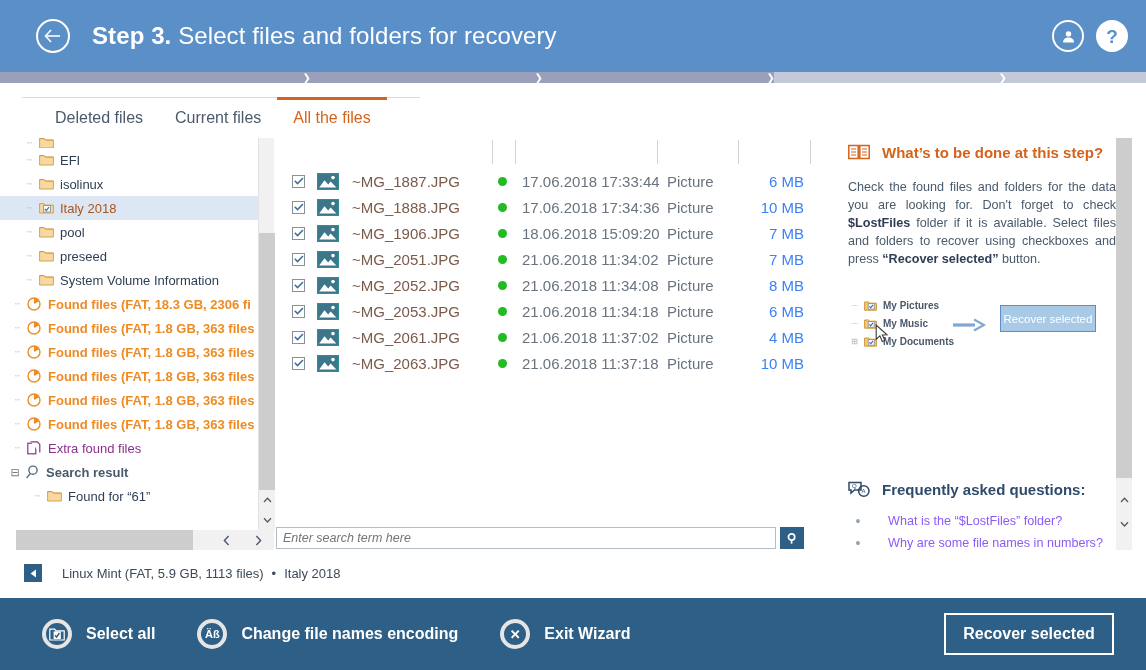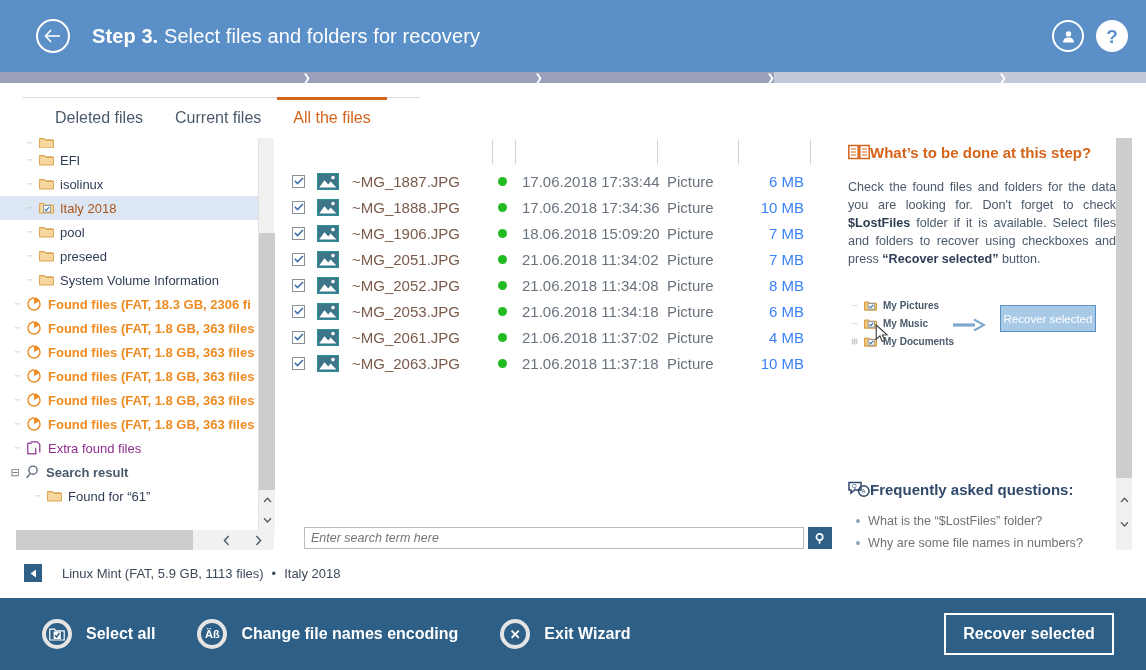--- a/index.html
+++ b/index.html
@@ -20,21 +20,21 @@
     display:flex; align-items:center;
   }
   .back-btn {
     width:34px; height:34px; border-radius:50%;
     border:2px solid #ffffff; margin-left:36px;
     display:flex; align-items:center; justify-content:center;
     cursor:pointer; flex:0 0 auto;
   }
   .back-btn svg { display:block; }
   .header-title {
-    margin-left:22px; font-size:20px; color:#ffffff;
+    margin-left:22px; font-size:24px; color:#ffffff;
     letter-spacing:.1px; white-space:nowrap;
   }
   .header-title .step { font-weight:bold; }
   .header-right {
     margin-left:auto; margin-right:18px;
     display:flex; align-items:center; gap:12px;
   }
   .hdr-icon-btn {
     width:32px; height:32px; border-radius:50%;
     display:flex; align-items:center; justify-content:center;
@@ -148,40 +148,40 @@
   .frow .ficon { flex:0 0 28px; display:flex; justify-content:center; margin-left:8px; }
   .frow .fname { flex:0 0 140px; color:#7a5a4a; padding-left:10px; white-space:nowrap; }
   .frow .fstate { flex:0 0 40px; display:flex; justify-content:center; }
   .dot { width:9px; height:9px; border-radius:50%; background:#22bb22; display:block; }
   .frow .fdate { flex:0 0 145px; color:#69737e; text-align:left; }
   .frow .ftype { flex:0 0 80px; color:#69737e; }
   .frow .fsize { flex:1 1 auto; color:#3b82f6; text-align:right; padding-right:36px; }
 
   
   .searchbar {
-    position:absolute; left:304px; top:527px; width:528px; height:36px;
+    position:absolute; left:276px; top:527px; width:528px; height:36px;
     display:flex;
   }
   .search-input {
     width:500px; height:22px; border:1px solid #b4bcc4; background:#fff;
     font-family:"Liberation Sans", sans-serif; font-size:12.5px;
     font-style:italic; color:#9aa2aa; padding:0 6px; outline:none;
   }
   .search-btn {
     width:24px; height:22px; margin-left:4px; background:#2e5f86;
     display:flex; align-items:center; justify-content:center; cursor:pointer;
   }
 
   
   .info-pane {
     position:absolute; left:848px; top:138px; width:268px; height:412px;
     background:#ffffff; overflow:hidden;
   }
   .info-head {
-    display:flex; align-items:center; margin-top:6px;
+    display:flex; align-items:center; gap:12px; margin-top:6px;
   }
   .info-head .ih-title {
     font-size:15px; font-weight:bold; color:#d4631b; white-space:nowrap;
   }
   .info-head.faq .ih-title { color:#2f4a6b; }
   .info-body {
     margin-top:17px; font-size:12.6px; line-height:18px;
     color:#4a5a6b; text-align:justify;
   }
   .info-body b { color:#2f3e55; }
@@ -200,21 +200,21 @@
     cursor:pointer;
   }
   .faq-wrap { position:absolute; left:0; top:337px; width:268px; }
   .faq-list { margin-top:12px; }
   .faq-item {
     display:flex; align-items:center; height:22px; font-size:12.6px; cursor:pointer;
   }
   .faq-item .bullet {
     width:20px; display:flex; justify-content:center; color:#8fa4bb; font-size:14px;
   }
-  .faq-item .ftext { color:#737373; }
+  .faq-item .ftext { color:#8b5cf6;margin-left:20px; }
 
   .info-vscroll {
     position:absolute; left:1116px; top:138px; width:16px; height:412px;
     background:#f1f1f1;
   }
   .info-vthumb {
     position:absolute; left:0; top:0; width:16px; height:340px; background:#cdcdcd;
   }
 
   

